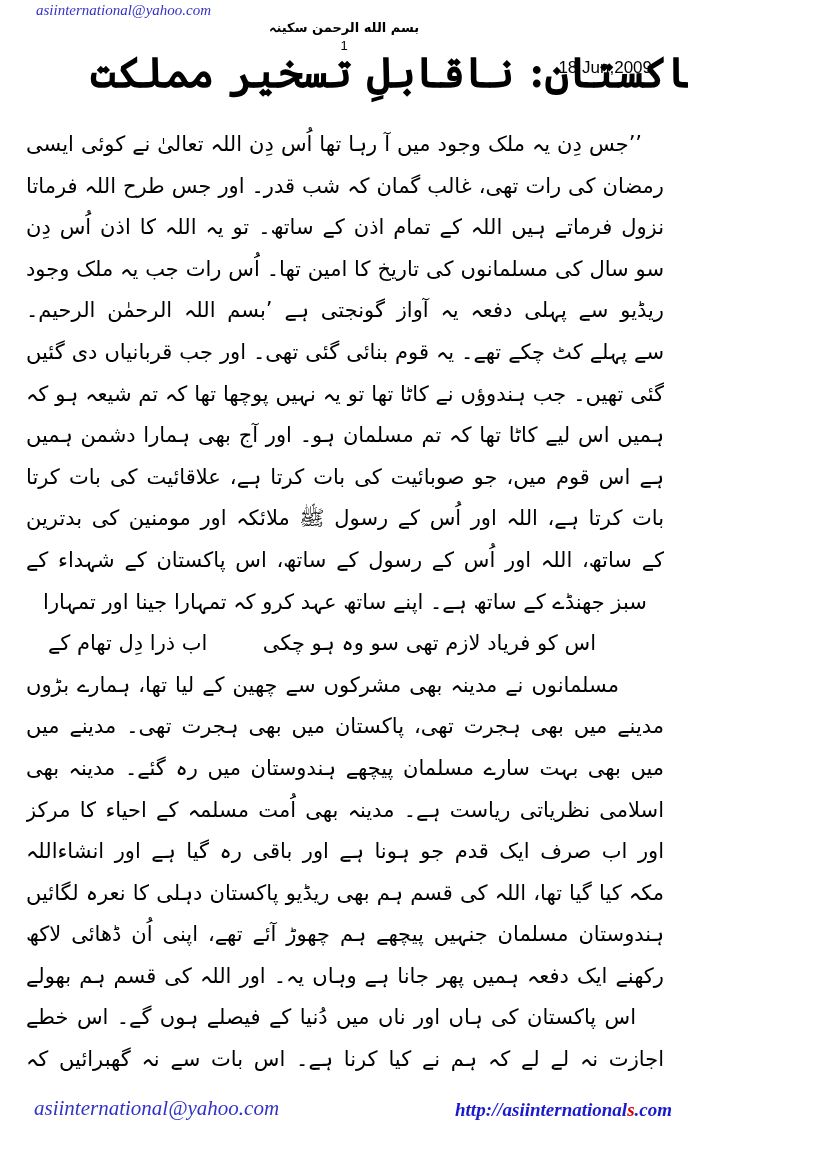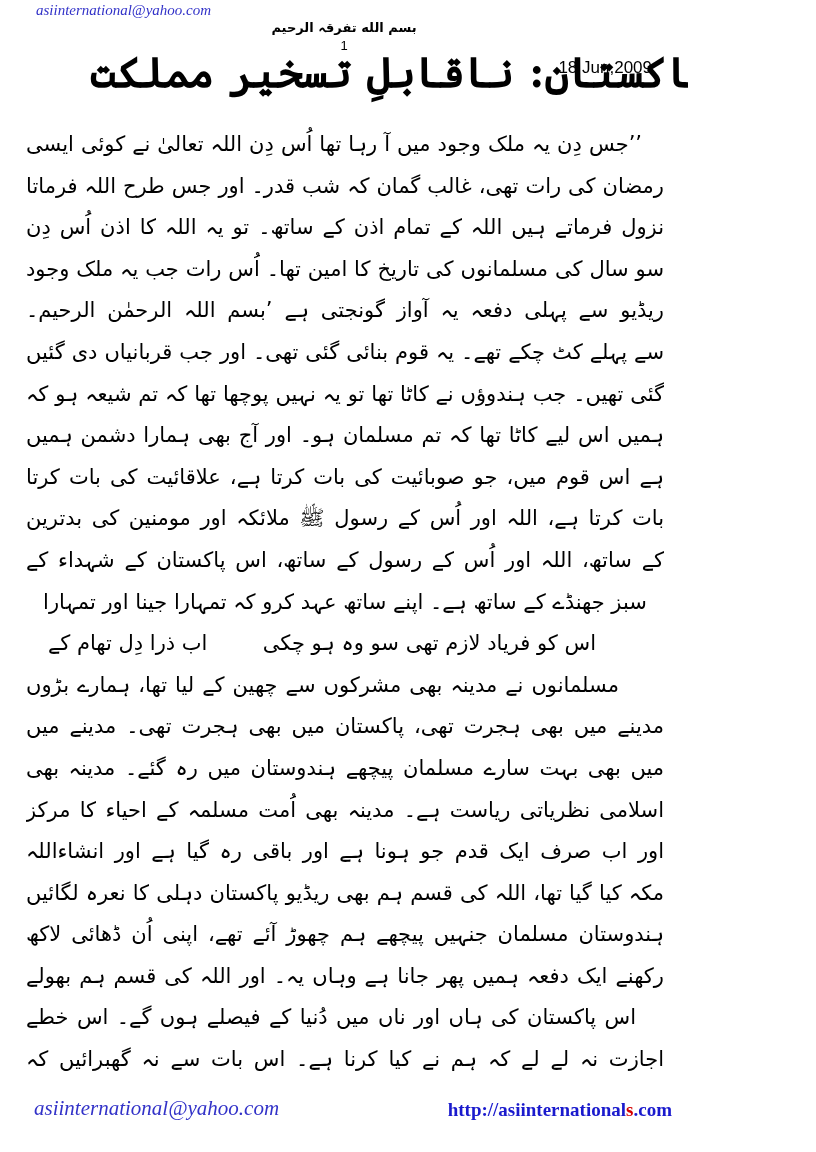--- a/index.html
+++ b/index.html
@@ -24,31 +24,31 @@
   .line.justify{text-align:justify;text-align-last:justify;}
   .line.indent-sm{padding-right:22px;text-align:justify;text-align-last:justify;}
   .line.indent{padding-right:45px;text-align:justify;}
   .line.indent-start{padding-right:28px;text-align:justify;}
   .line.pend-center{text-align:center;}
   .line.verse{text-align:center;padding-right:46px;}
   
   .email-bottom{position:absolute;top:1096px;left:34px;font-family:"Liberation Serif",serif;
                 font-style:italic;font-size:21px;color:#3232c8;}
   .site-url{position:absolute;top:1099px;right:16px;font-family:"Liberation Serif",serif;
-            font-weight:bold;font-size:19px;color:#1a1acd;}
+            font-style:italic;font-weight:bold;font-size:19px;color:#1a1acd;}
   .site-url .hl{color:#d40000;}
 </style>
 </head>
 <body>
 
 <div class="page" style="background: rgb(255, 255, 255);">
 
   <div class="email-top" style="color: rgb(50, 50, 200);">asiinternational@yahoo.com</div>
 
-  <div class="bismillah">بسم الله تفرقہ الرحيم</div>
+  <div class="bismillah">بسم الله الرحمن سکینہ</div>
 
   <div class="page-num">1</div>
 
   <div class="doc-title">پاکستان: ناقابلِ تسخیر مملکت</div>
 
   <div class="doc-date">18 Jun,2009</div>
 
   <div class="body-text">
       <div class="line indent-sm">’’جس دِن یہ ملک وجود میں آ رہا تھا اُس دِن اللہ تعالیٰ نے کوئی ایسی تاریخ مرتب کی تھی، ایسی تقدیر لکھی تھی کہ یہ ستائیسویں</div>
       <div class="line justify">رمضان کی رات تھی، غالب گمان کہ شب قدر۔ اور جس طرح اللہ فرماتا ہے کہ تم شب قدر کو کیا جانو کہ یہ وہ وقت ہے کہ جب ملائکہ</div>

